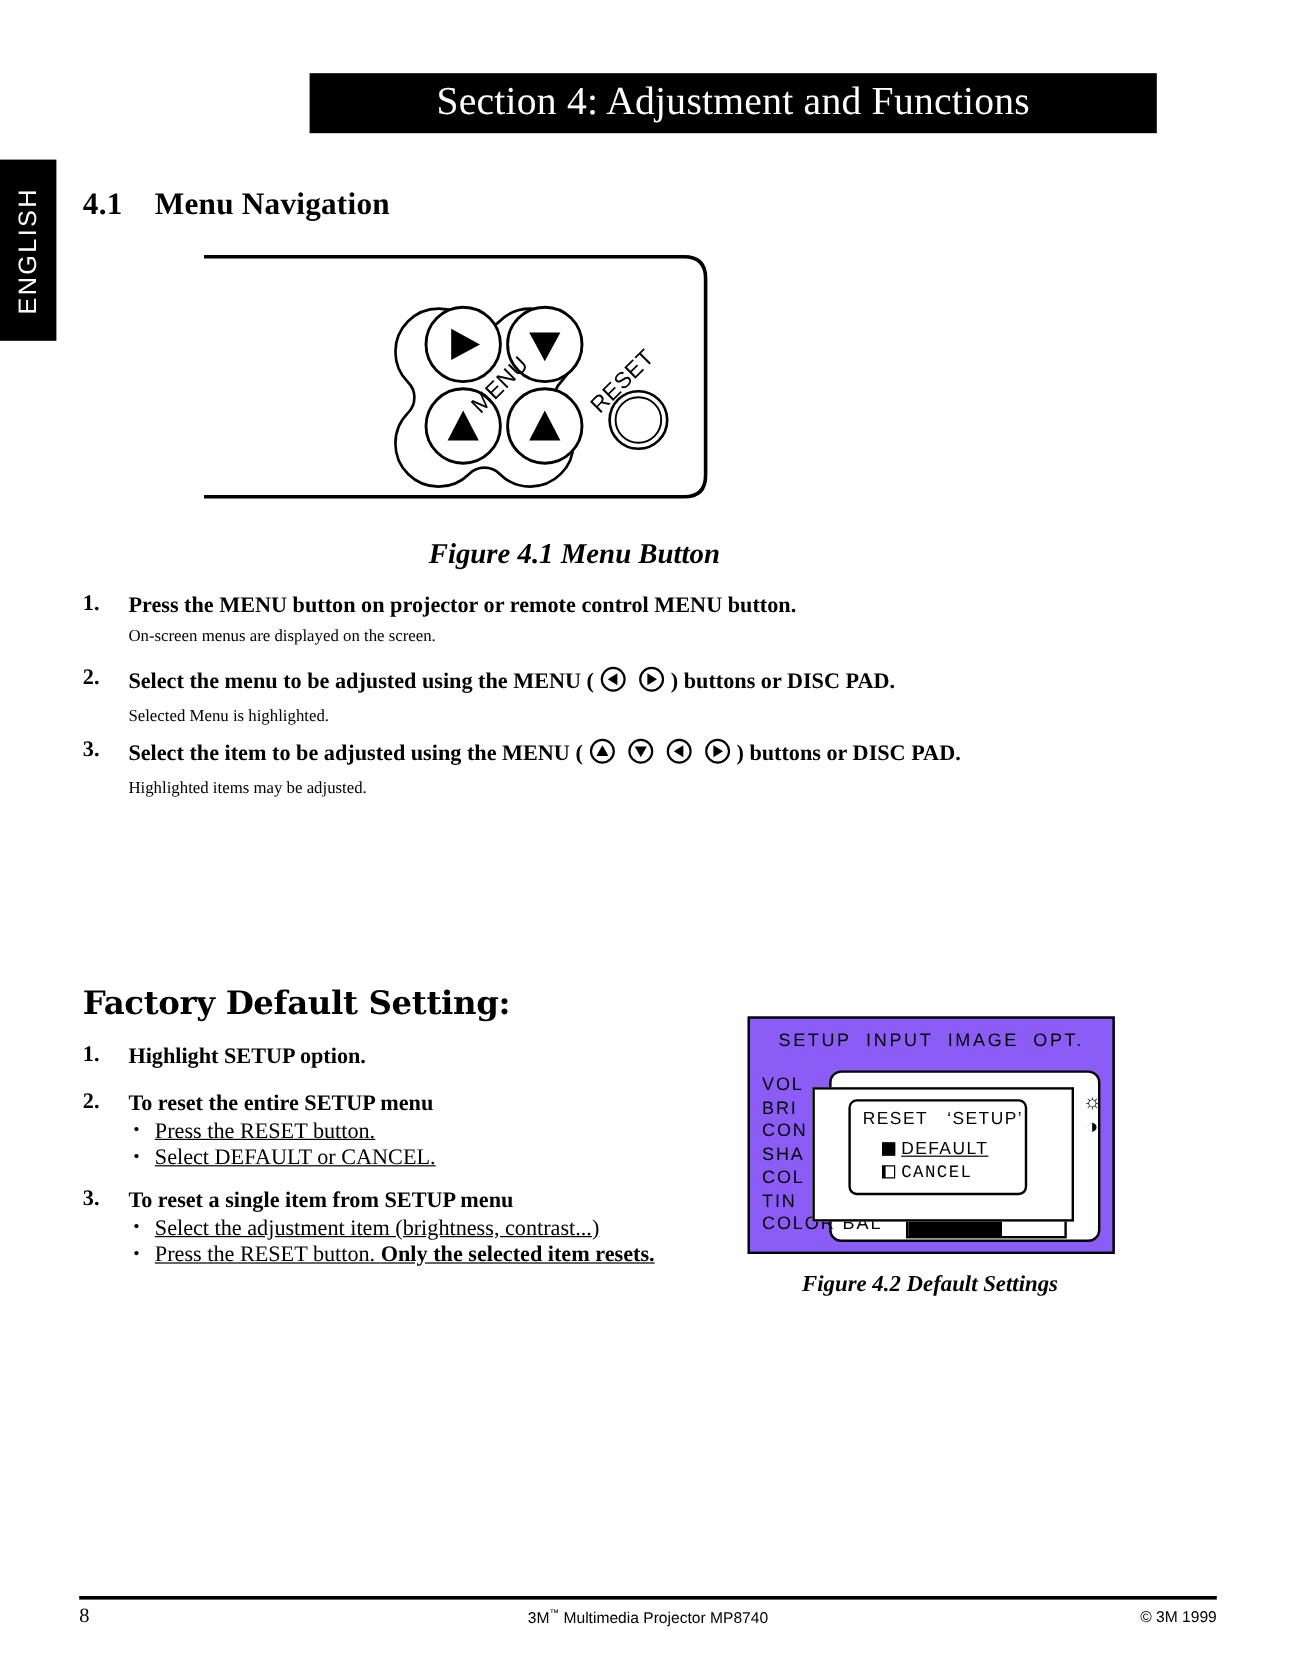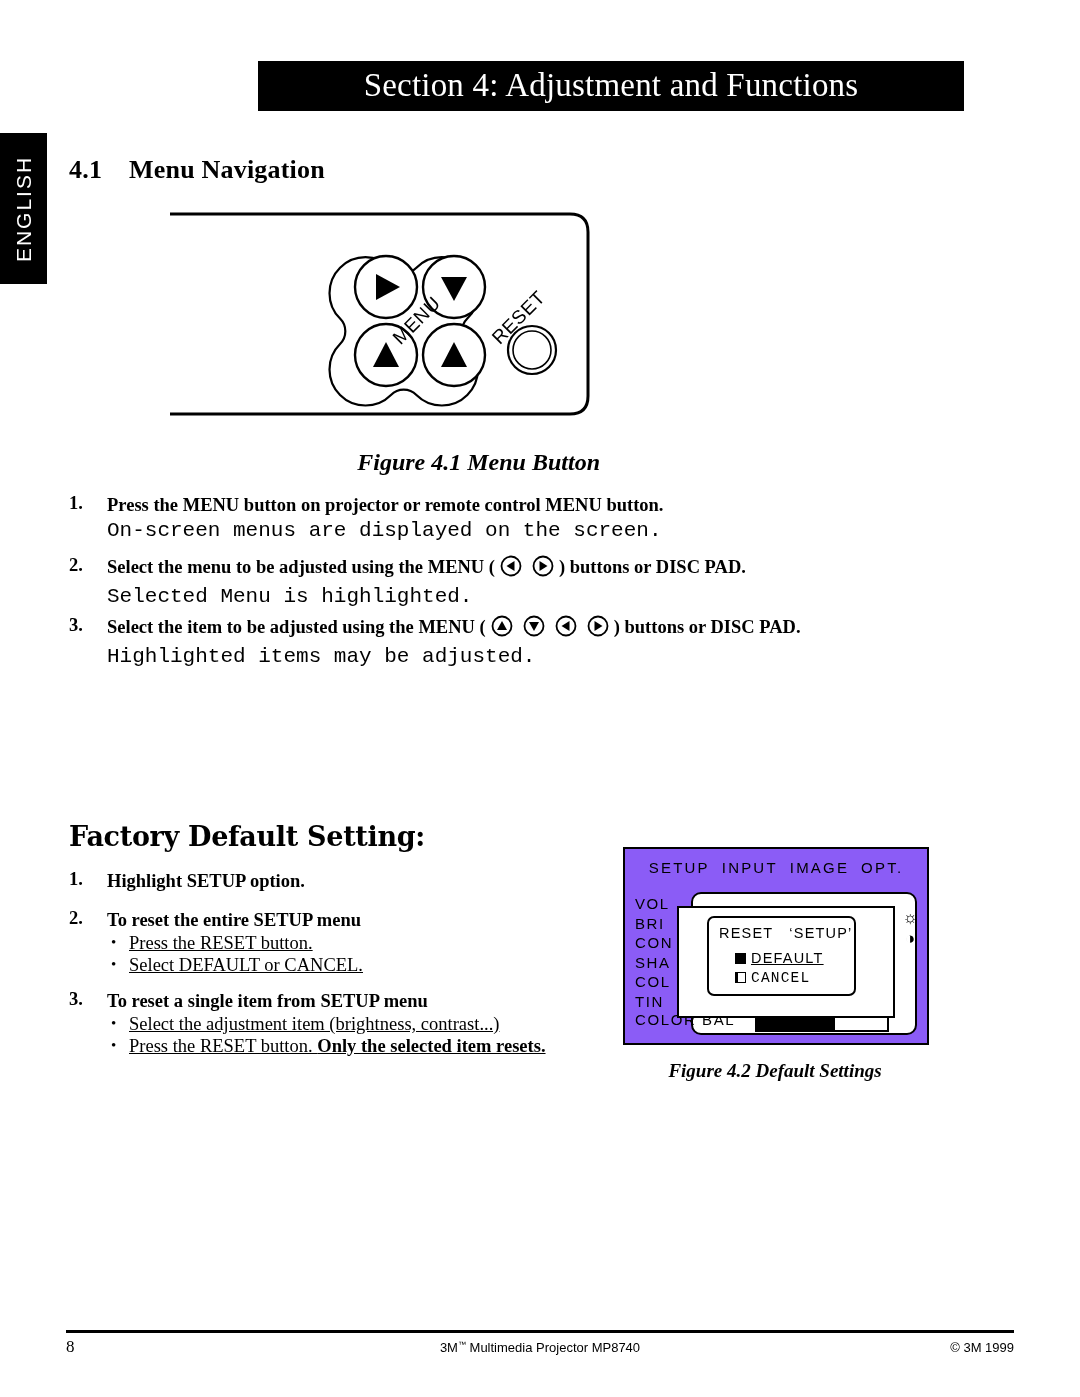--- a/index.html
+++ b/index.html
@@ -128,23 +128,22 @@
     margin-left: 38px;
   }
   .step .stitle {
     font-weight: bold;
     font-size: 18.5px;
     line-height: 25px;
     white-space: nowrap;
   }
   .step .ssub {
     font-weight: normal;
-    font-size: 21px;
+    font-size: 14px;
     line-height: 25px;
-    font-family: Liberation Mono, monospace;
   }
   .inline-btn {
     display: inline-block;
     vertical-align: -4px;
     margin: 0 3px;
   }
 
   
   #note-box {
     position: absolute;

